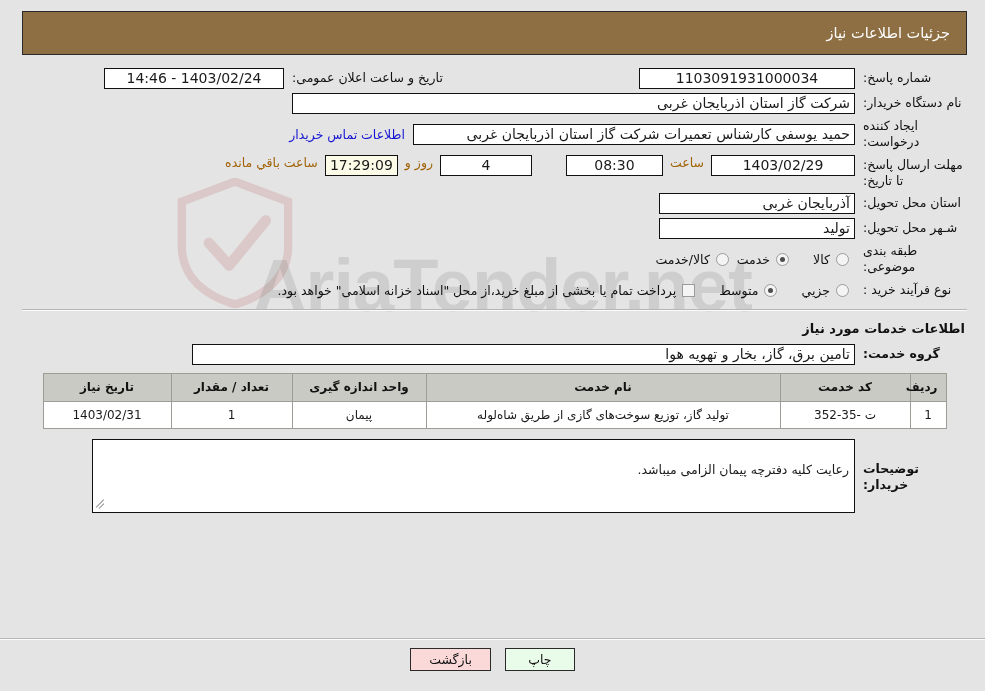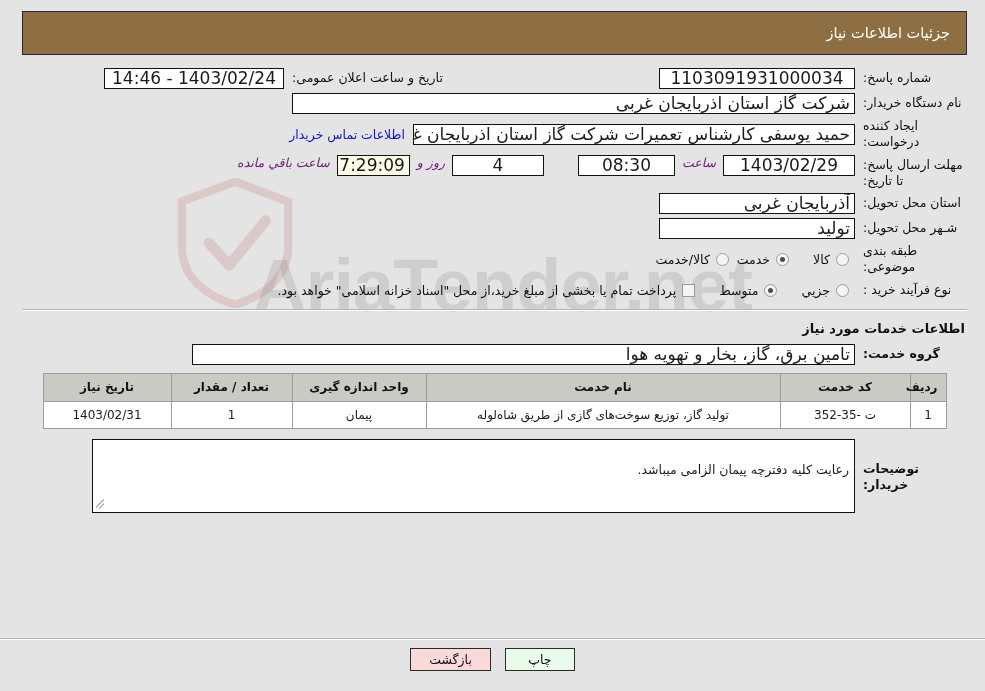--- a/index.html
+++ b/index.html
@@ -89,36 +89,35 @@
     text-align: left;
     padding-left: 8px;
     flex: 0 0 auto;
     line-height: 1.3;
   }
   .lbl-w { width: 112px; }
   .fld {
     border: 1px solid #111;
     background: #ffffff;
     height: 21px;
-    font-size: 17px;
+    font-size: 14px;
     color: #1a1a1a;
     line-height: 19px;
     padding: 0 4px;
     text-align: right;
     overflow: hidden;
     white-space: nowrap;
   }
   .fld.ctr { text-align: center; }
   .fld.yellow { background: #fbfbe7; }
   .inline-lbl {
     font-size: 12.5px;
-    color: #701a75;
+    color: #a16207;
     padding: 0 7px;
     white-space: nowrap;
-    font-style: italic;
   }
   .link {
     color: #1414d2;
     font-size: 12.5px;
     white-space: nowrap;
     padding: 0 8px;
     cursor: pointer;
   }
 
   
@@ -261,21 +260,21 @@
   </div>
 
   <div class="title-bar">
     <span class="t">جزئیات اطلاعات نیاز</span>
   </div>
 
   <div class="panel">
 
     <div class="row">
       <div class="lbl lbl-w">شماره پاسخ:</div>
-      <div class="fld ctr" style="width:196px">1103091931000034</div>
+      <div class="fld ctr" style="width:216px">1103091931000034</div>
       <div style="flex:1"></div>
       <div class="lbl">تاریخ و ساعت اعلان عمومی:</div>
       <div class="fld ctr" style="width:180px">1403/02/24 - 14:46</div>
       <div style="width:82px"></div>
     </div>
 
     <div class="row">
       <div class="lbl lbl-w">نام دستگاه خریدار:</div>
       <div class="fld" style="width:563px">شرکت گاز استان اذربایجان غربی</div>
       <div style="flex:1"></div>
@@ -283,21 +282,21 @@
 
     <div class="row">
       <div class="lbl lbl-w">ایجاد کننده درخواست:</div>
       <div class="fld" style="width:442px">حمید یوسفی کارشناس تعمیرات شرکت گاز استان اذربایجان غربی</div>
       <a class="link">اطلاعات تماس خریدار</a>
       <div style="flex:1"></div>
     </div>
 
     <div class="row" style="align-items:flex-start">
       <div class="lbl lbl-w" style="padding-top:2px">مهلت ارسال پاسخ: تا تاریخ:</div>
-      <div class="fld ctr" style="width:132px">1403/02/29</div>
+      <div class="fld ctr" style="width:144px">1403/02/29</div>
       <span class="inline-lbl">ساعت</span>
       <div class="fld ctr" style="width:97px">08:30</div>
       <div style="width:34px"></div>
       <div class="fld ctr" style="width:92px">4</div>
       <span class="inline-lbl">روز و</span>
       <div class="fld ctr yellow" style="width:73px">17:29:09</div>
       <span class="inline-lbl">ساعت باقي مانده</span>
       <div style="flex:1"></div>
     </div>
 

